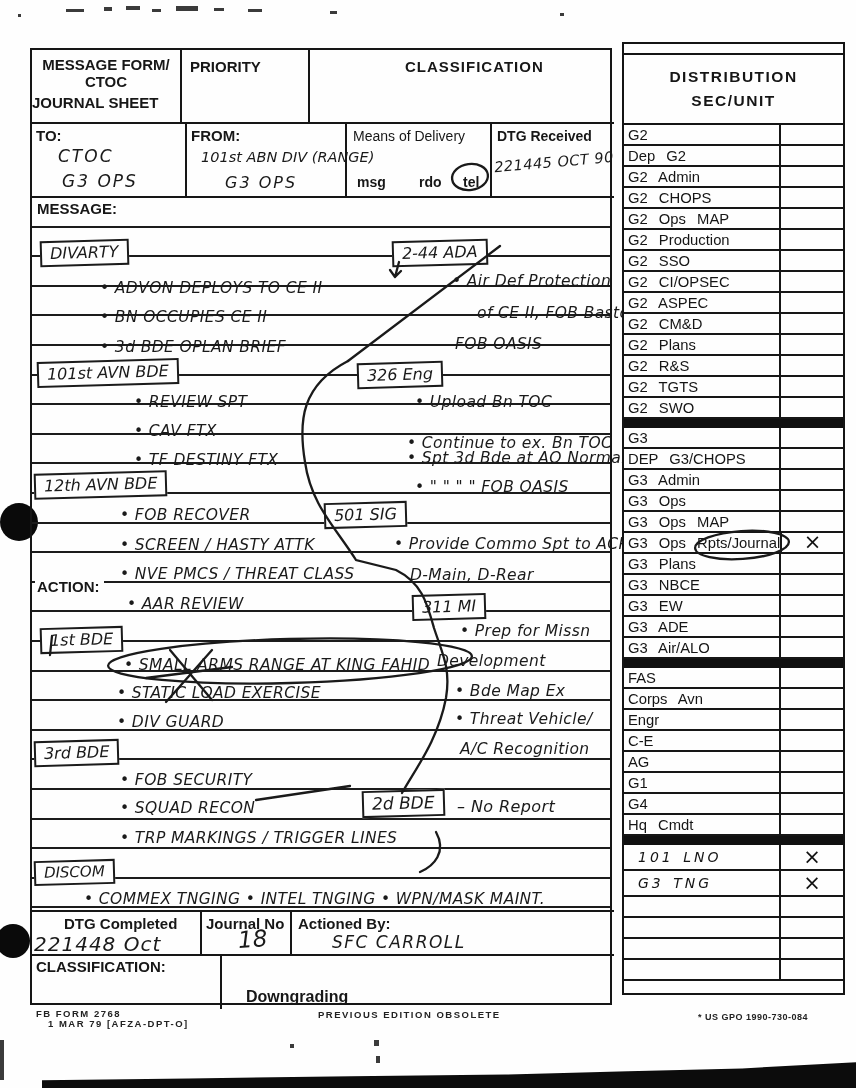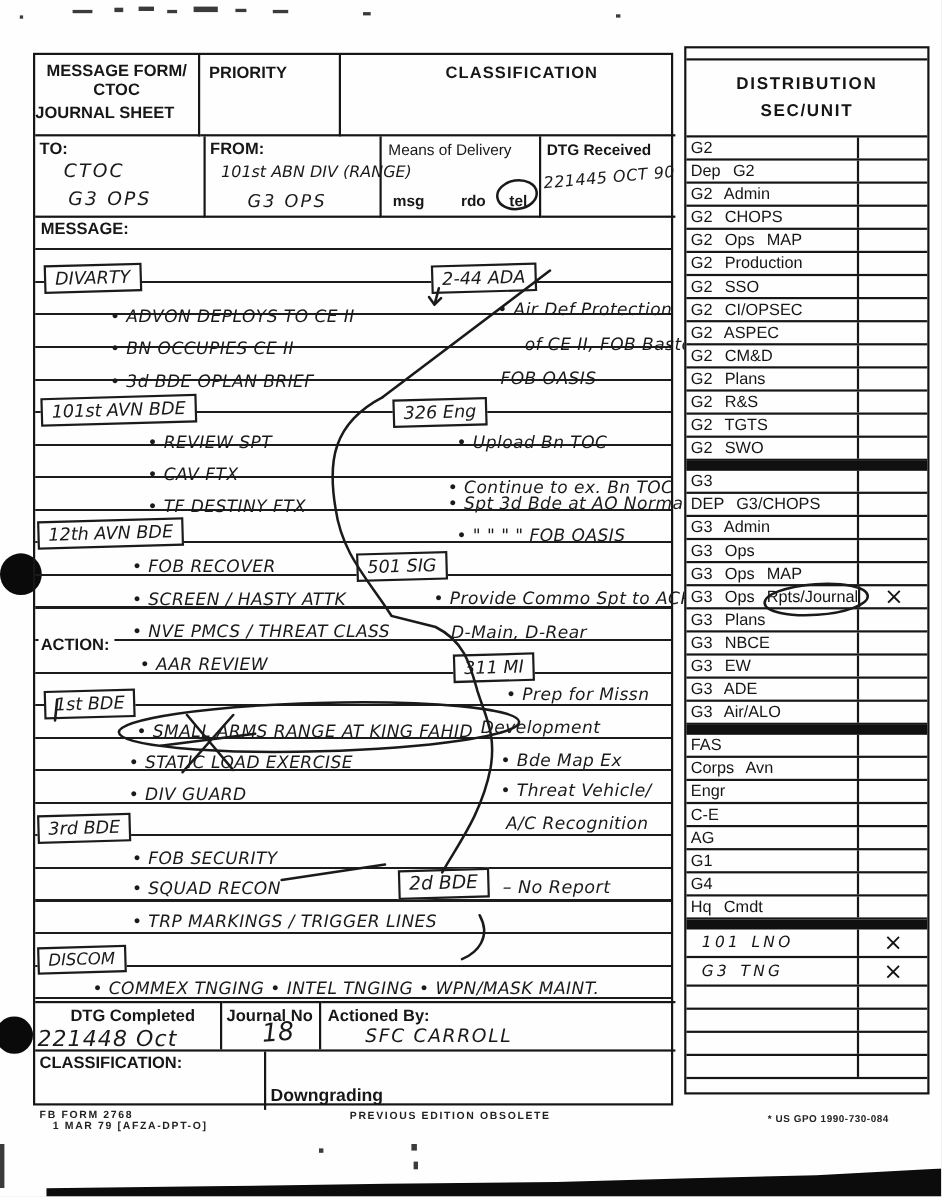--- a/index.html
+++ b/index.html
@@ -162,21 +162,21 @@
     </div>
     <div class="cell b-t b-r" style="left:170px;top:860px;width:90px;height:44px;">
       <span class="pl" style="position:absolute;left:4px;top:3px;font-size:15px;font-weight:600;">Journal No</span>
       <span class="hw" style="position:absolute;left:36px;top:14px;font-size:23px;transform:rotate(-4deg);">18</span>
     </div>
     <div class="cell b-t" style="left:260px;top:860px;width:322px;height:44px;">
       <span class="pl" style="position:absolute;left:6px;top:3px;font-size:15px;font-weight:600;">Actioned By:</span>
       <span class="hw" style="position:absolute;left:40px;top:20px;font-size:17px;letter-spacing:1.5px;">SFC CARROLL</span>
     </div>
     <div class="cell b-t" style="left:0;top:904px;width:582px;height:53px;">
-      <div class="cell b-r" style="left:0;top:0;width:210px;height:53px;">
+      <div class="cell b-r" style="left:0;top:0;width:190px;height:53px;">
         <span class="pl" style="position:absolute;left:4px;top:2px;font-size:15px;">CLASSIFICATION:</span>
       </div>
       <span class="pl" style="position:absolute;left:214px;top:32px;font-size:16px;font-weight:600;">Downgrading</span>
     </div>
   </div>
 
   <span class="footnote" style="left:36px;top:1008px;font-size:9.5px;letter-spacing:1.5px;">FB FORM 2768</span>
   <span class="footnote" style="left:48px;top:1018px;font-size:9.5px;letter-spacing:1.5px;">1 MAR 79  [AFZA-DPT-O]</span>
   <span class="footnote" style="left:318px;top:1009px;font-size:9.5px;letter-spacing:1.5px;">PREVIOUS EDITION OBSOLETE</span>
   <span class="footnote" style="left:698px;top:1012px;font-size:9px;letter-spacing:.5px;">* US GPO 1990-730-084</span>

